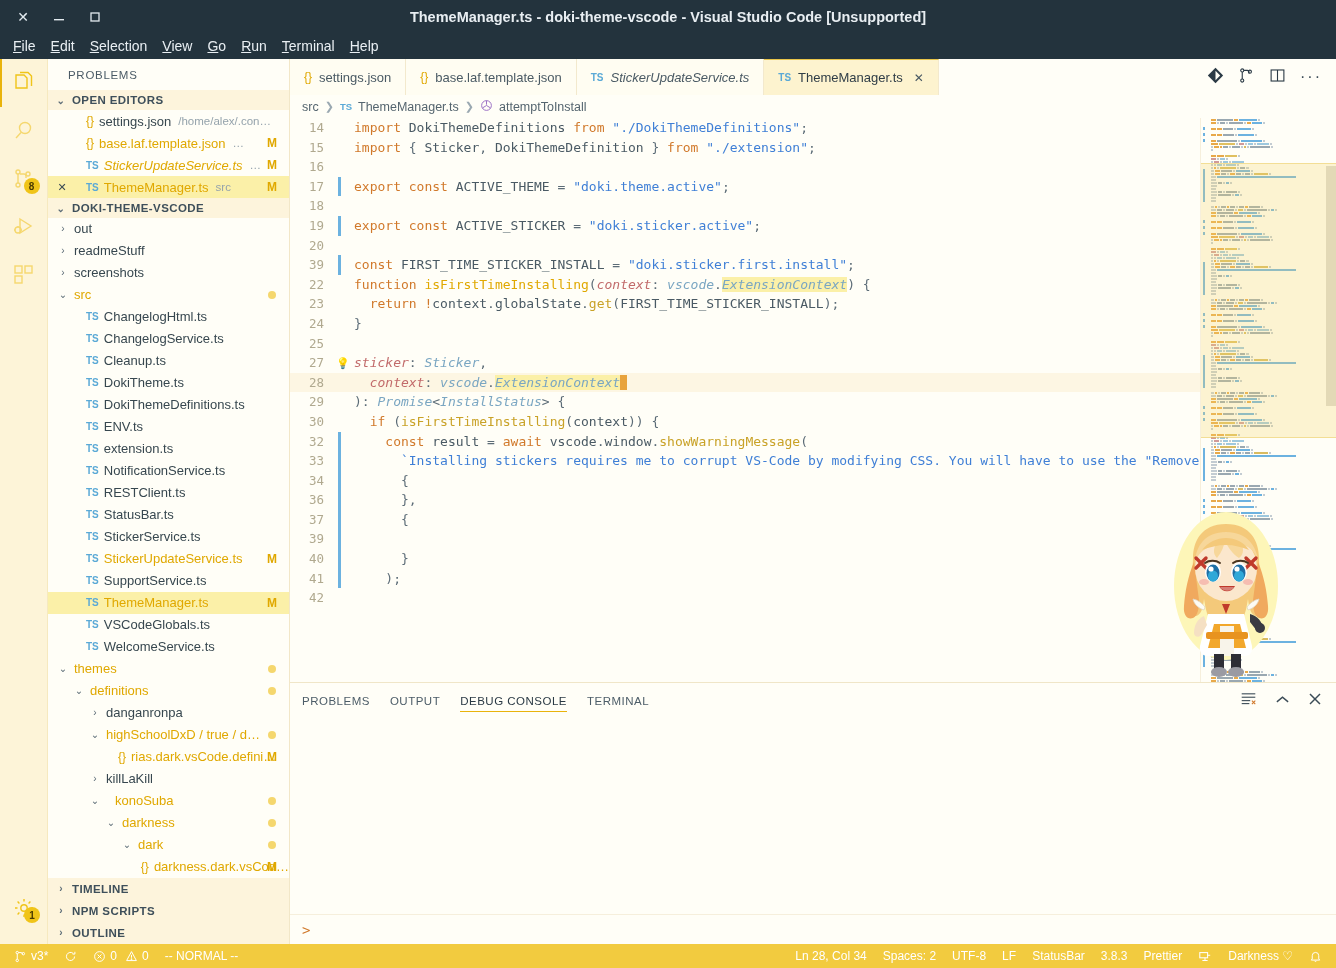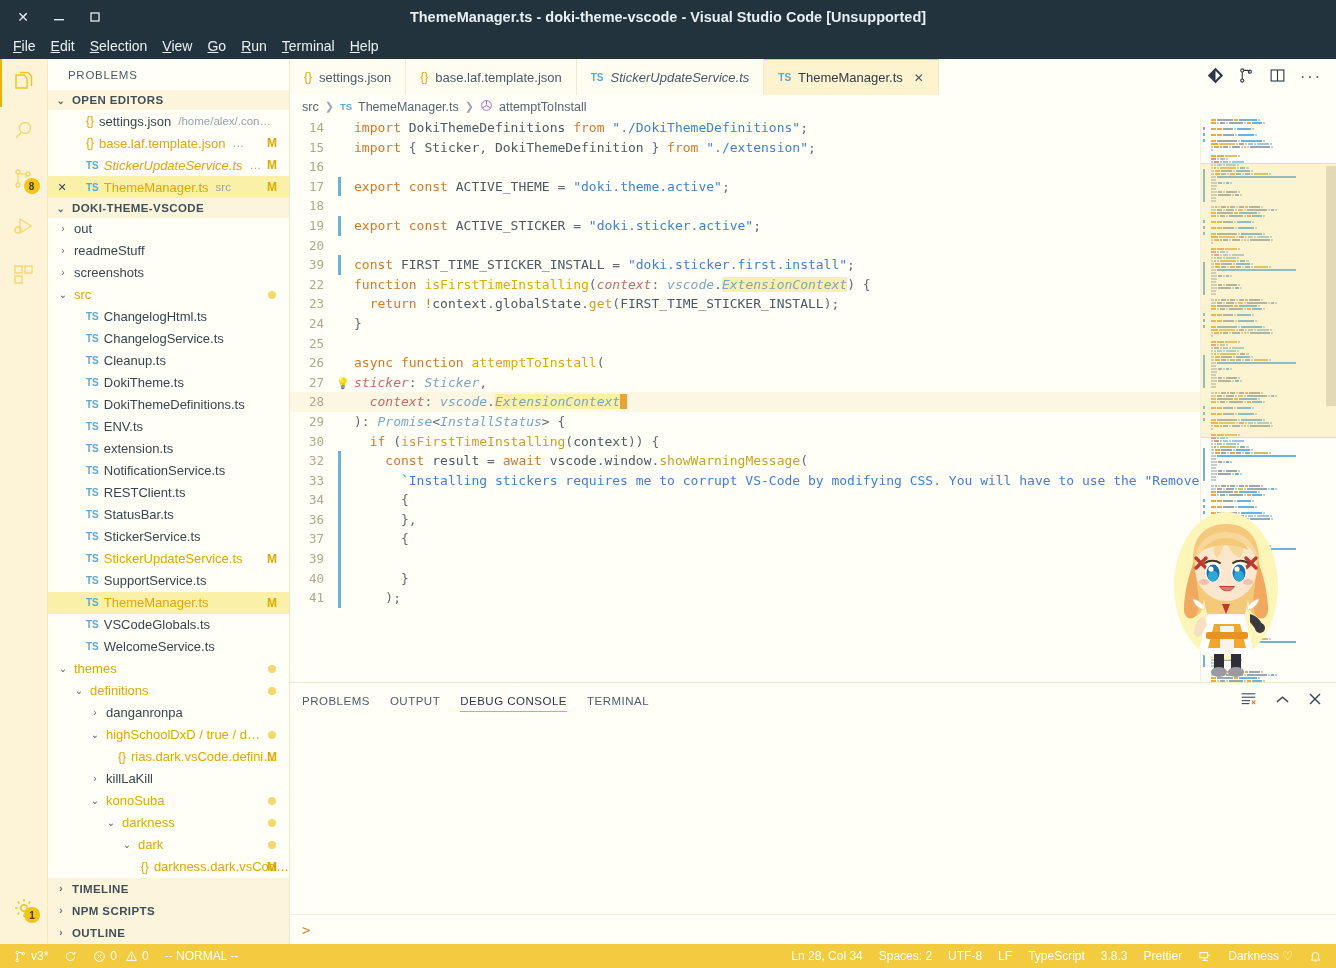--- a/index.html
+++ b/index.html
@@ -493,21 +493,21 @@
           <span class="ico-json">{}</span>
           <span class="lbl mod">rias.dark.vsCode.defini…</span>
           <span class="m">M</span>
         </div>
         <div class="tree-row" style="padding-left: 40px;">
           <span class="twisty">›</span>
           <span class="lbl " style="margin-left:4px">killLaKill</span>
         </div>
         <div class="tree-row" style="padding-left: 40px;">
           <span class="twisty">⌄</span>
-          <span class="lbl folder-lbl" style="margin-left:4px">konoSuba</span>
+          <span class="lbl folder-lbl" style="margin-left:13px">konoSuba</span>
           <span class="dot"></span>
         </div>
         <div class="tree-row" style="padding-left: 56px;">
           <span class="twisty">⌄</span>
           <span class="lbl folder-lbl" style="margin-left:4px">darkness</span>
           <span class="dot"></span>
         </div>
         <div class="tree-row" style="padding-left: 72px;">
           <span class="twisty">⌄</span>
           <span class="lbl folder-lbl" style="margin-left:4px">dark</span>
@@ -607,33 +607,33 @@
           <div class="codeline"><span class="ln">16</span><span class="gutter-mark "></span><span class="codetext"></span></div>
           <div class="codeline"><span class="ln">17</span><span class="gutter-mark gm-blue"></span><span class="codetext"><span class="kb">export </span><span class="kb">const </span><span class="id">ACTIVE_THEME </span><span class="pun">= </span><span class="str">"doki.theme.active"</span><span class="pun">;</span></span></div>
           <div class="codeline"><span class="ln">18</span><span class="gutter-mark "></span><span class="codetext"></span></div>
           <div class="codeline"><span class="ln">19</span><span class="gutter-mark gm-blue"></span><span class="codetext"><span class="kb">export </span><span class="kb">const </span><span class="id">ACTIVE_STICKER </span><span class="pun">= </span><span class="str">"doki.sticker.active"</span><span class="pun">;</span></span></div>
           <div class="codeline"><span class="ln">20</span><span class="gutter-mark "></span><span class="codetext"></span></div>
           <div class="codeline"><span class="ln">39</span><span class="gutter-mark gm-blue"></span><span class="codetext"><span class="kb">const </span><span class="id">FIRST_TIME_STICKER_INSTALL </span><span class="pun">= </span><span class="str">"doki.sticker.first.install"</span><span class="pun">;</span></span></div>
           <div class="codeline"><span class="ln">22</span><span class="gutter-mark "></span><span class="codetext"><span class="kb">function </span><span class="fn">isFirstTimeInstalling</span><span class="pun">(</span><span class="par">context</span><span class="pun">: </span><span class="typ">vscode</span><span class="pun">.</span><span class="typ hl">ExtensionContext</span><span class="pun">) {</span></span></div>
           <div class="codeline"><span class="ln">23</span><span class="gutter-mark "></span><span class="codetext"><span class="pun">  </span><span class="kb">return </span><span class="op">!</span><span class="id">context</span><span class="pun">.</span><span class="id">globalState</span><span class="pun">.</span><span class="fnc">get</span><span class="pun">(</span><span class="id">FIRST_TIME_STICKER_INSTALL</span><span class="pun">);</span></span></div>
           <div class="codeline"><span class="ln">24</span><span class="gutter-mark "></span><span class="codetext"><span class="pun">}</span></span></div>
           <div class="codeline"><span class="ln">25</span><span class="gutter-mark "></span><span class="codetext"></span></div>
-          <div class="codeline"><span class="ln">26</span><span class="gutter-mark "></span><span class="codetext"><span class="kb">async </span><span class="kb">function </span><span class="fn">attemptToInstall</span><span class="pun">(</span></span></div>
           <div class="codeline"><span class="ln">27</span><span class="gutter-mark "><span class="bulb">💡</span></span><span class="codetext"><span class="par">sticker</span><span class="pun">: </span><span class="typ">Sticker</span><span class="pun">,</span></span></div>
           <div class="codeline current"><span class="ln">28</span><span class="gutter-mark "></span><span class="codetext"><span class="pun">  </span><span class="par">context</span><span class="pun">: </span><span class="typ">vscode</span><span class="pun">.</span><span class="typ hl">ExtensionContext</span><span class="cursor"></span></span></div>
           <div class="codeline"><span class="ln">29</span><span class="gutter-mark "></span><span class="codetext"><span class="pun">)</span><span class="pun">: </span><span class="typ">Promise</span><span class="pun">&lt;</span><span class="typ">InstallStatus</span><span class="pun">&gt; {</span></span></div>
           <div class="codeline"><span class="ln">30</span><span class="gutter-mark "></span><span class="codetext"><span class="pun">  </span><span class="kb">if </span><span class="pun">(</span><span class="fnc">isFirstTimeInstalling</span><span class="pun">(</span><span class="id">context</span><span class="pun">)) {</span></span></div>
           <div class="codeline"><span class="ln">32</span><span class="gutter-mark gm-blue"></span><span class="codetext"><span class="pun">    </span><span class="kb">const </span><span class="id">result </span><span class="pun">= </span><span class="kb">await </span><span class="id">vscode</span><span class="pun">.</span><span class="id">window</span><span class="pun">.</span><span class="fnc">showWarningMessage</span><span class="pun">(</span></span></div>
           <div class="codeline"><span class="ln">33</span><span class="gutter-mark gm-blue"></span><span class="codetext"><span class="pun">      </span><span class="str">`Installing stickers requires me to corrupt VS-Code by modifying CSS. You will have to use the "Remove St</span></span></div>
           <div class="codeline"><span class="ln">34</span><span class="gutter-mark gm-blue"></span><span class="codetext"><span class="pun">      {</span></span></div>
           <div class="codeline"><span class="ln">36</span><span class="gutter-mark gm-blue"></span><span class="codetext"><span class="pun">      },</span></span></div>
           <div class="codeline"><span class="ln">37</span><span class="gutter-mark gm-blue"></span><span class="codetext"><span class="pun">      {</span></span></div>
           <div class="codeline"><span class="ln">39</span><span class="gutter-mark gm-blue"></span></div>
           <div class="codeline"><span class="ln">40</span><span class="gutter-mark gm-blue"></span><span class="codetext"><span class="pun">      }</span></span></div>
           <div class="codeline"><span class="ln">41</span><span class="gutter-mark gm-blue"></span><span class="codetext"><span class="pun">    );</span></span></div>
+          <div class="codeline"><span class="ln">42</span><span class="gutter-mark "></span><span class="codetext"></span></div>
         </div>
 
       <div id="minimap">
         <div id="minimap-lines">
             <div class="mm-line">
               <span class="mm-seg" style="width: 5px; background: rgb(232, 169, 74);"></span>
               <span class="mm-seg" style="width: 16px; background: rgb(154, 168, 177);"></span>
               <span class="mm-seg" style="width: 4px; background: rgb(232, 169, 74);"></span>
               <span class="mm-seg" style="width: 18px; background: rgb(108, 178, 224);"></span>
               <span class="mm-seg" style="width: 2px; background: rgb(195, 204, 210);"></span>
@@ -2054,21 +2054,21 @@
       <span>0</span>
     </div>
     <div class="sb-item">-- NORMAL --</div>
   </div>
 
   <div class="sb-right">
     <div class="sb-item">Ln 28, Col 34</div>
     <div class="sb-item">Spaces: 2</div>
     <div class="sb-item">UTF-8</div>
     <div class="sb-item">LF</div>
-    <div class="sb-item">TypeScript</div>
+    <div class="sb-item">StatusBar</div>
     <div class="sb-item">3.8.3</div>
     <div class="sb-item">Prettier</div>
     <div class="sb-item">
       <svg class="sico" width="14" height="13" viewBox="0 0 16 15" fill="none" stroke="#ffffff" stroke-width="1.2">
         <rect x="2" y="3" width="9" height="6"></rect>
           <path d="M11 6h3M5 12h6"></path>
           <path d="M8 9v3"></path>
       </svg>
     </div>
     <div class="sb-item">Darkness ♡</div>

